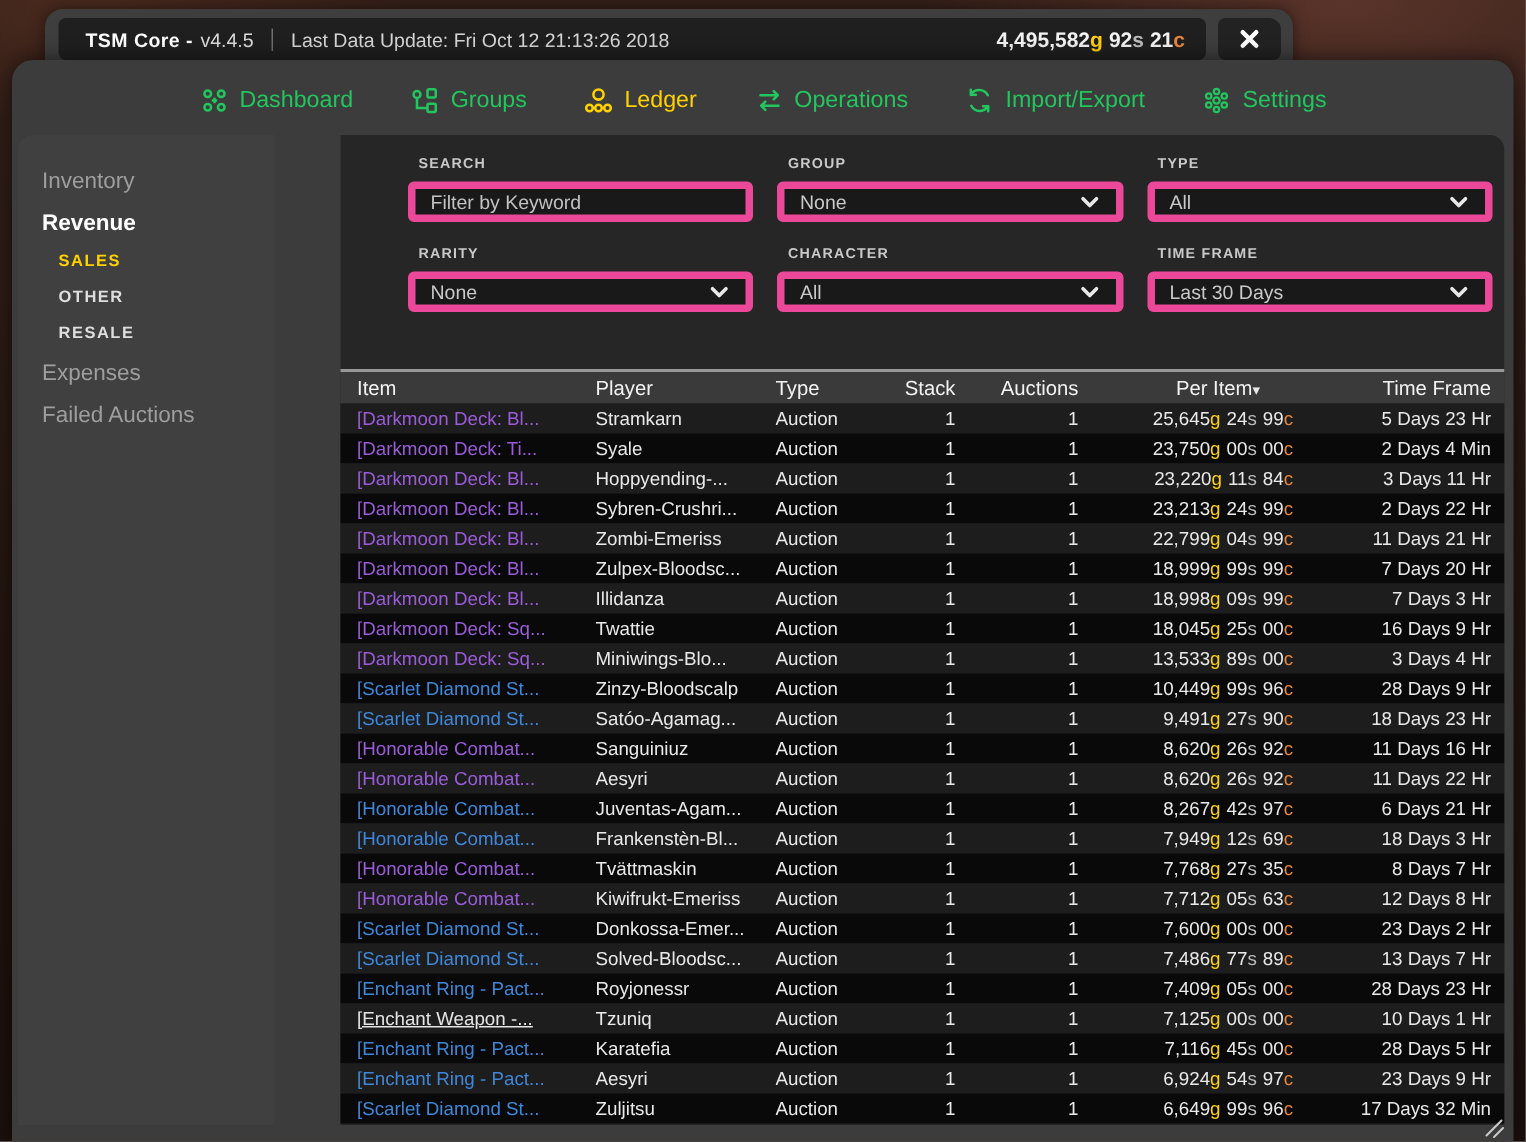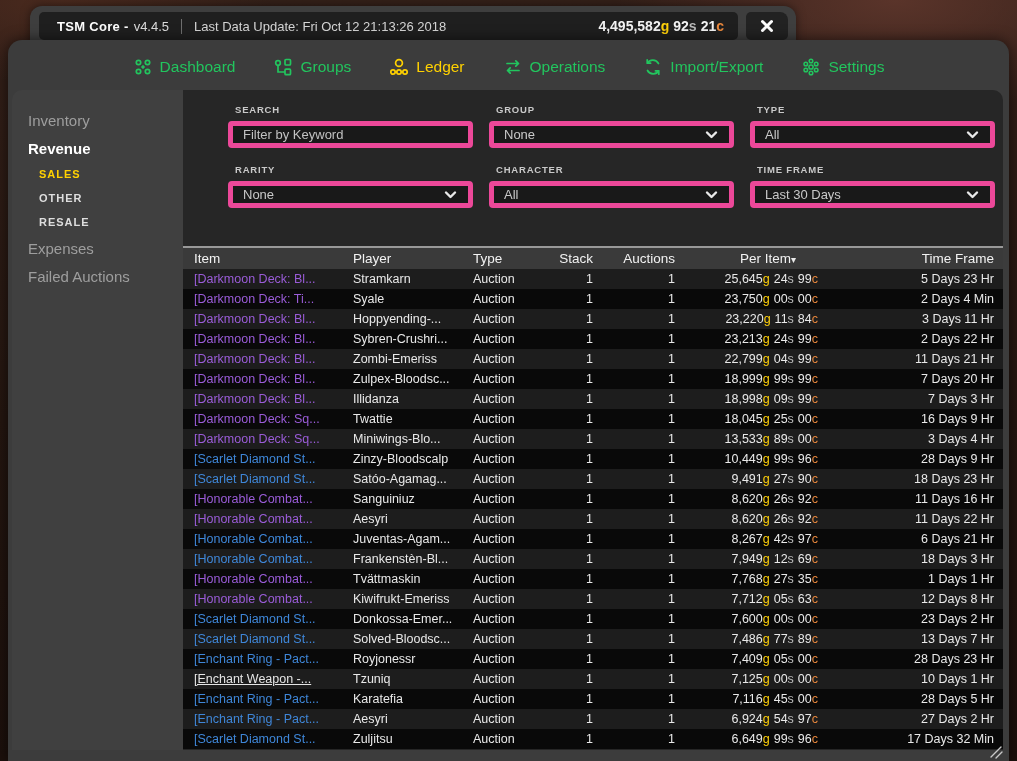--- a/index.html
+++ b/index.html
@@ -7,21 +7,21 @@
   body {
     font-family:"Liberation Sans", sans-serif;
     background:
       radial-gradient(ellipse 400px 160px at 88% 0%, #5a342a 0%, rgba(90,52,42,0) 70%),
       radial-gradient(ellipse 300px 120px at 6% 0%, #4a2a1e 0%, rgba(74,42,30,0) 70%),
       linear-gradient(#342019, #241610 55%, #1c100c);
     position:relative;
   }
   
   .title-tab {
-    position:absolute; left:30px; top:6px; width:766px; height:40px;
+    position:absolute; left:30px; top:6px; width:832px; height:40px;
     background:#3e3e3e; border-radius:12px 12px 0 0;
     display:flex; align-items:center; padding:0 8px 0 9px; gap:8px;
     box-shadow:0 0 10px rgba(0,0,0,.5);
   }
   .title-inner {
     flex:1; height:28px; background:#1f1f1f; border-radius:5px;
     display:flex; align-items:center; padding:0 14px 0 18px;
     color:#e3e3e3; font-size:13px;
   }
   .app-name { font-weight:bold; color:#ffffff; letter-spacing:.3px; }
@@ -42,21 +42,21 @@
   .nav-row {
     position:absolute; left:0; top:4px; width:100%; height:46px;
     display:flex; align-items:center; justify-content:center; gap:38px;
   }
   .tab { display:flex; align-items:center; gap:7px; color:#22c55e; font-size:15.5px; cursor:pointer; }
   .tab svg { display:block; }
   .tab.active { color:#ffd100; }
   
   .body {
     position:absolute; left:4px; top:50px; width:991px; height:660px;
-    display:flex; overflow:hidden;
+    display:flex; overflow:hidden;gap:44px;
   }
   .sidebar { width:171px; background:#404040; border-radius:10px 0 0 0; padding-top:16px; }
   .side-item { height:28px; display:flex; align-items:center; padding-left:16px;
     font-size:15px; color:#9e9e9e; cursor:pointer; }
   .side-item.current { color:#ffffff; font-weight:bold; }
   .side-sub { height:24px; display:flex; align-items:center; padding-left:27px;
     font-size:11px; font-weight:bold; letter-spacing:1px; color:#dedede; cursor:pointer; }
   .side-sub.active { color:#ffd100; }
   .content { flex:1; background:#262626; border-radius:0 10px 0 0; position:relative; }
   
@@ -419,21 +419,21 @@
     <div class="c-money"><span>7,949</span><span class="u-g">g</span><span>12</span><span class="u-s">s</span><span>69</span><span class="u-c">c</span></div>
     <div class="c-time">18 Days 3 Hr</div>
   </div>
             <div class="trow">
     <div class="c-item" style="color: rgb(154, 92, 216);">[Honorable Combat...</div>
     <div class="c-left">Tvättmaskin</div>
     <div class="c-left">Auction</div>
     <div class="c-right">1</div>
     <div class="c-right">1</div>
     <div class="c-money"><span>7,768</span><span class="u-g">g</span><span>27</span><span class="u-s">s</span><span>35</span><span class="u-c">c</span></div>
-    <div class="c-time">1 Days 1 Hr</div>
+    <div class="c-time">8 Days 7 Hr</div>
   </div>
             <div class="trow">
     <div class="c-item" style="color: rgb(154, 92, 216);">[Honorable Combat...</div>
     <div class="c-left">Kiwifrukt-Emeriss</div>
     <div class="c-left">Auction</div>
     <div class="c-right">1</div>
     <div class="c-right">1</div>
     <div class="c-money"><span>7,712</span><span class="u-g">g</span><span>05</span><span class="u-s">s</span><span>63</span><span class="u-c">c</span></div>
     <div class="c-time">12 Days 8 Hr</div>
   </div>
@@ -482,21 +482,21 @@
     <div class="c-money"><span>7,116</span><span class="u-g">g</span><span>45</span><span class="u-s">s</span><span>00</span><span class="u-c">c</span></div>
     <div class="c-time">28 Days 5 Hr</div>
   </div>
             <div class="trow">
     <div class="c-item" style="color: rgb(63, 135, 217);">[Enchant Ring - Pact...</div>
     <div class="c-left">Aesyri</div>
     <div class="c-left">Auction</div>
     <div class="c-right">1</div>
     <div class="c-right">1</div>
     <div class="c-money"><span>6,924</span><span class="u-g">g</span><span>54</span><span class="u-s">s</span><span>97</span><span class="u-c">c</span></div>
-    <div class="c-time">27 Days 2 Hr</div>
+    <div class="c-time">23 Days 9 Hr</div>
   </div>
             <div class="trow">
     <div class="c-item" style="color: rgb(63, 135, 217);">[Scarlet Diamond St...</div>
     <div class="c-left">Zuljitsu</div>
     <div class="c-left">Auction</div>
     <div class="c-right">1</div>
     <div class="c-right">1</div>
     <div class="c-money"><span>6,649</span><span class="u-g">g</span><span>99</span><span class="u-s">s</span><span>96</span><span class="u-c">c</span></div>
     <div class="c-time">17 Days 32 Min</div>
   </div>

